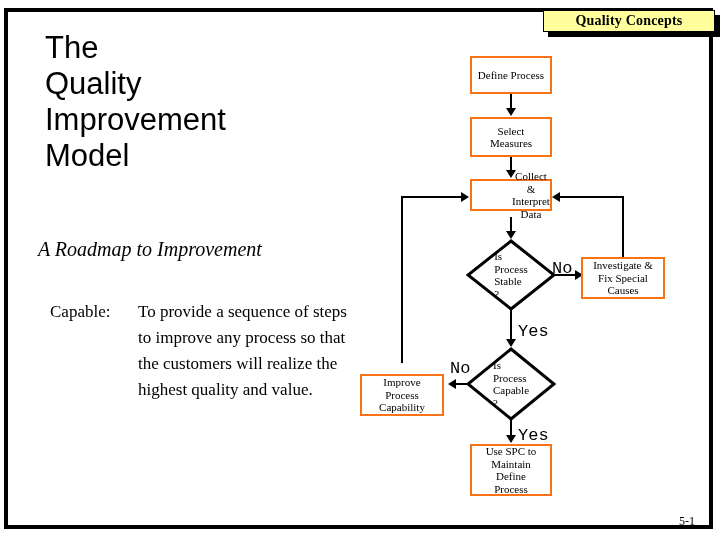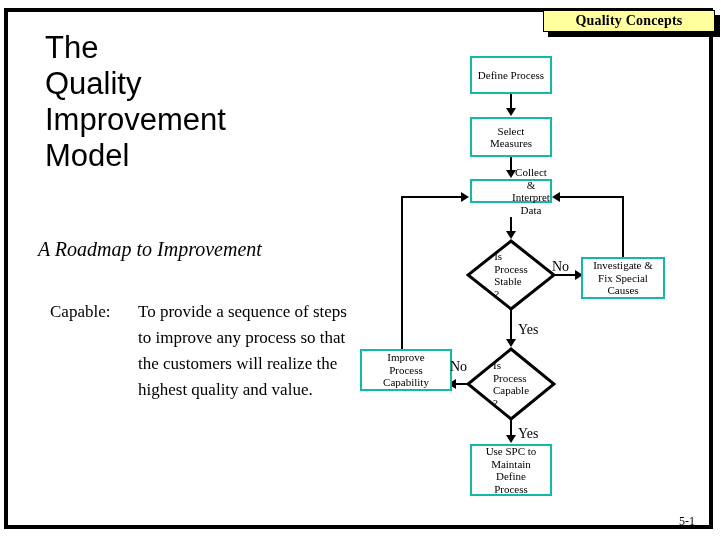--- a/index.html
+++ b/index.html
@@ -32,21 +32,21 @@
             font-size:20px;color:#000000;white-space:nowrap;}
 
   #purpose{position:absolute;left:50px;top:299px;width:300px;
            font-family:"Liberation Serif", serif;font-size:17px;
            line-height:26px;color:#000000;}
   #purpose .row{display:flex;}
   #purpose .lbl{width:88px;flex:none;}
   #purpose .body{flex:1;}
 
   
-  .node{position:absolute;box-sizing:border-box;border:2px solid #14b8a6;
+  .node{position:absolute;box-sizing:border-box;border:2px solid #f97316;
         background:#ffffff;display:flex;align-items:center;justify-content:center;
         text-align:center;font-family:"Liberation Serif", serif;font-size:11px;
         line-height:12.5px;color:#000000;z-index:3;}
 
   .diamond-wrap{position:absolute;z-index:3;}
   .diamond-shape{position:absolute;left:0;top:0;width:100%;height:100%;}
   .diamond-label{position:absolute;left:0;top:0;width:100%;height:100%;
                  display:flex;flex-direction:column;align-items:center;
                  justify-content:center;text-align:left;
                  font-family:"Liberation Serif", serif;font-size:11px;
@@ -57,21 +57,21 @@
   .edge.v{width:2px;}
 
   .arrow{position:absolute;width:0;height:0;z-index:2;}
   .arrow.down{border-left:5px solid transparent;border-right:5px solid transparent;
               border-top:8px solid #000000;}
   .arrow.right{border-top:5px solid transparent;border-bottom:5px solid transparent;
                border-left:8px solid #000000;}
   .arrow.left{border-top:5px solid transparent;border-bottom:5px solid transparent;
               border-right:8px solid #000000;}
 
-  .elabel{position:absolute;font-family:Liberation Serif, serif;font-size:14px;
+  .elabel{position:absolute;font-family:Liberation Mono, monospace;font-size:17px;
           color:#000000;z-index:4;white-space:nowrap;}
 
   #pagenum{position:absolute;right:26px;bottom:12px;
            font-family:"Liberation Serif", serif;font-size:12px;color:#000000;}
 </style>
 </head>
 <body>
 
 <div id="slide">
 
@@ -106,21 +106,21 @@
   <div class="arrow down" style="left:506px;top:108px;"></div>
 
   <div class="node" style="left:470px;top:117px;width:82px;height:40px;">
     <span style="white-space:pre-line">Select
 Measures</span>
   </div>
 
   <div class="edge v" style="left:510px;top:157px;height:14px;"></div>
   <div class="arrow down" style="left:506px;top:170px;"></div>
 
-  <div class="node" style="left:470px;top:179px;width:82px;height:24px;padding-left:40px;">
+  <div class="node" style="left:470px;top:179px;width:82px;height:32px;padding-left:40px;">
     <span style="white-space:pre-line">Collect &amp;
 Interpret Data</span>
   </div>
 
   <div class="edge v" style="left:510px;top:217px;height:16px;"></div>
   <div class="arrow down" style="left:506px;top:231px;"></div>
 
   <div class="diamond-wrap" style="left:466px;top:239px;width:90px;height:72px;">
     <svg class="diamond-shape" viewBox="0 0 90 72" preserveAspectRatio="none">
       <polygon points="45,2 88,36 45,70 2,36" fill="#ffffff" stroke="#000000" stroke-width="3"></polygon>
@@ -156,21 +156,21 @@
     <div class="diamond-label" style="white-space:pre-line">Is
 Process
 Capable
 ?</div>
   </div>
 
   <div class="edge h" style="left:456px;top:383px;width:14px;"></div>
   <div class="arrow left" style="left:448px;top:379px;"></div>
   <div class="elabel" style="left:450px;top:359px;">No</div>
 
-  <div class="node" style="left:360px;top:349px;width:92px;height:42px;font-family:Liberation Serif, serif;">
+  <div class="node" style="left:360px;top:374px;width:84px;height:42px;font-family:Liberation Serif, serif;">
     <span style="white-space:pre-line">Improve
 Process
 Capability</span>
   </div>
 
   <div class="edge v" style="left:401px;top:196px;height:167px;"></div>
   <div class="edge h" style="left:401px;top:196px;width:62px;"></div>
   <div class="arrow right" style="left:461px;top:192px;"></div>
 
   <div class="edge v" style="left:510px;top:419px;height:18px;"></div>

